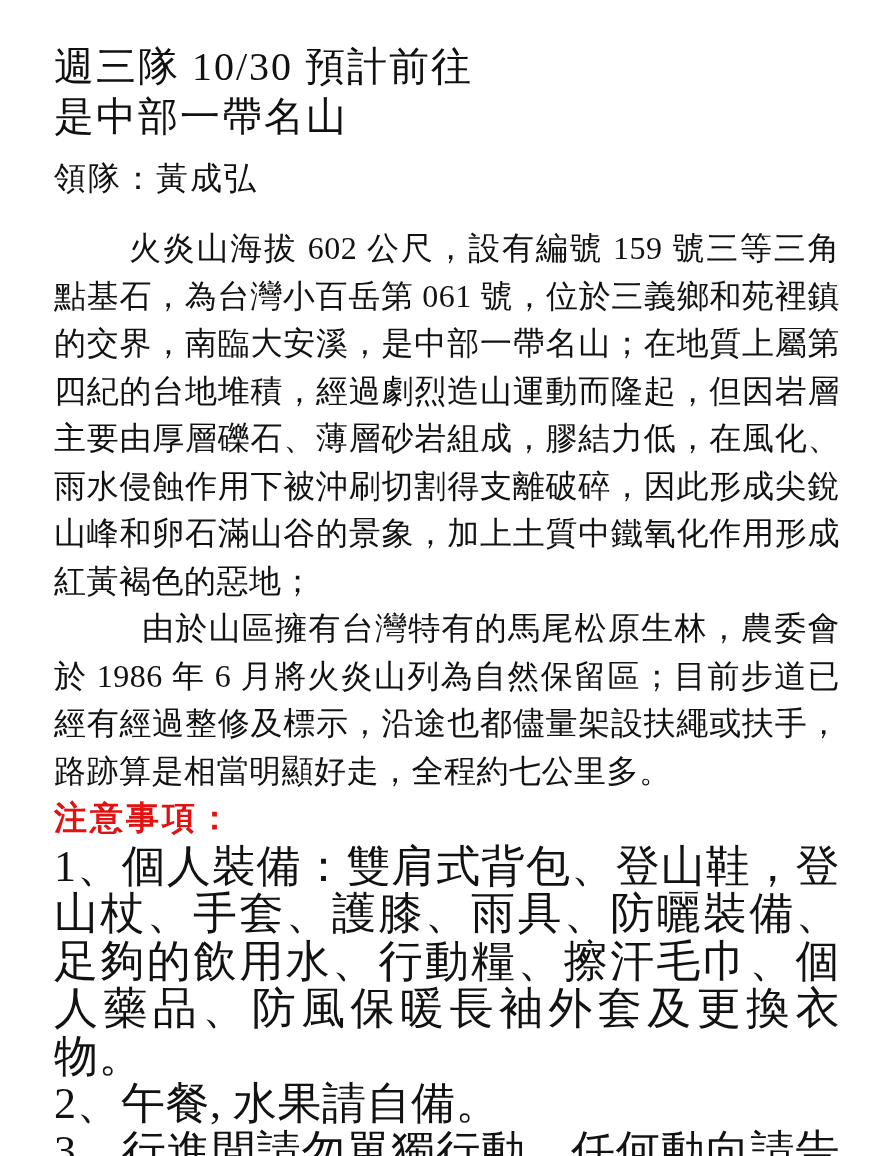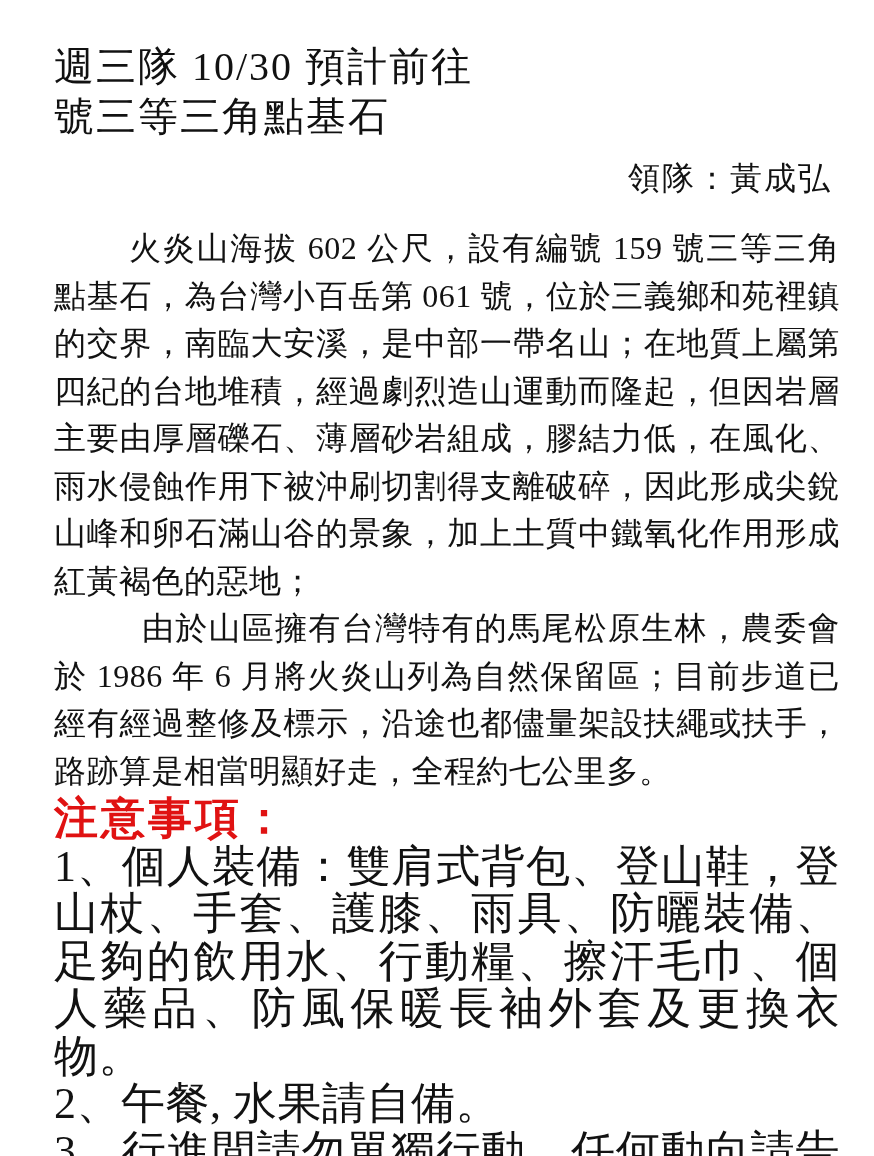--- a/index.html
+++ b/index.html
@@ -17,38 +17,37 @@
   .doc-title {
     font-size: 40px;
     font-weight: normal;
     margin: 0;
     line-height: 50px;
     letter-spacing: 2px;
     color: #111111;
   }
   .title-line { display: block; }
   .leader-line {
-    text-align: right;
     font-size: 32px;
     line-height: 40px;
     margin: 16px 8px 0 0;
     letter-spacing: 2px;
   }
   .body-para {
     font-size: 32px;
     line-height: 47.5px;
     margin: 0;
     text-align: justify;
     text-justify: inter-ideograph;
     letter-spacing: 0.5px;
   }
   .para-intro { margin-top: 27px; text-indent: 75px; }
   .para-reserve { text-indent: 88px; }
   .notice-heading {
-    font-size: 44px;
+    font-size: 33px;
     line-height: 47.5px;
     font-weight: bold;
     margin: 0;
     letter-spacing: 3px;
     
   }
   .notice-item {
     font-size: 44px;
     line-height: 47.5px;
     margin: 0;
@@ -58,21 +57,21 @@
   }
   .notice-item.last-justify-off { text-align-last: left; }
 </style>
 </head>
 <body>
 
 <div class="page" style="background: rgb(255, 255, 255); color: rgb(18, 18, 18);">
 
   <h1 class="doc-title">
     <span class="title-line">週三隊 10/30 預計前往</span>
-    <span class="title-line">號三等三角點基石</span>
+    <span class="title-line">是中部一帶名山</span>
   </h1>
 
   <p class="leader-line">領隊：黃成弘</p>
 
   <p class="body-para para-intro">火炎山海拔 602 公尺，設有編號 159 號三等三角點基石，為台灣小百岳第 061 號，位於三義鄉和苑裡鎮的交界，南臨大安溪，是中部一帶名山；在地質上屬第四紀的台地堆積，經過劇烈造山運動而隆起，但因岩層主要由厚層礫石、薄層砂岩組成，膠結力低，在風化、雨水侵蝕作用下被沖刷切割得支離破碎，因此形成尖銳山峰和卵石滿山谷的景象，加上土質中鐵氧化作用形成紅黃褐色的惡地；</p>
 
   <p class="body-para para-reserve">由於山區擁有台灣特有的馬尾松原生林，農委會於 1986 年 6 月將火炎山列為自然保留區；目前步道已經有經過整修及標示，沿途也都儘量架設扶繩或扶手，路跡算是相當明顯好走，全程約七公里多。</p>
 
   <h2 class="notice-heading" style="color: rgb(224, 18, 18);">注意事項：</h2>
 

